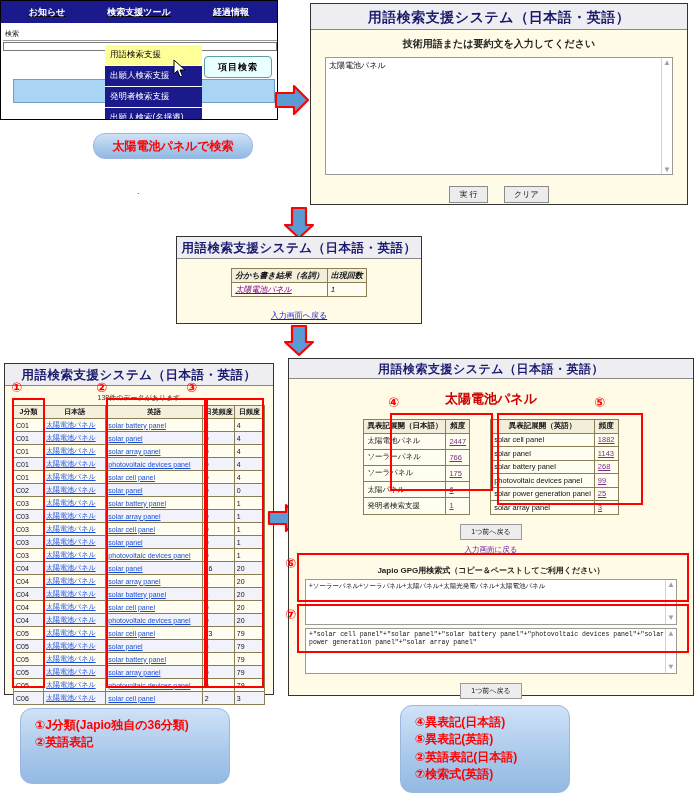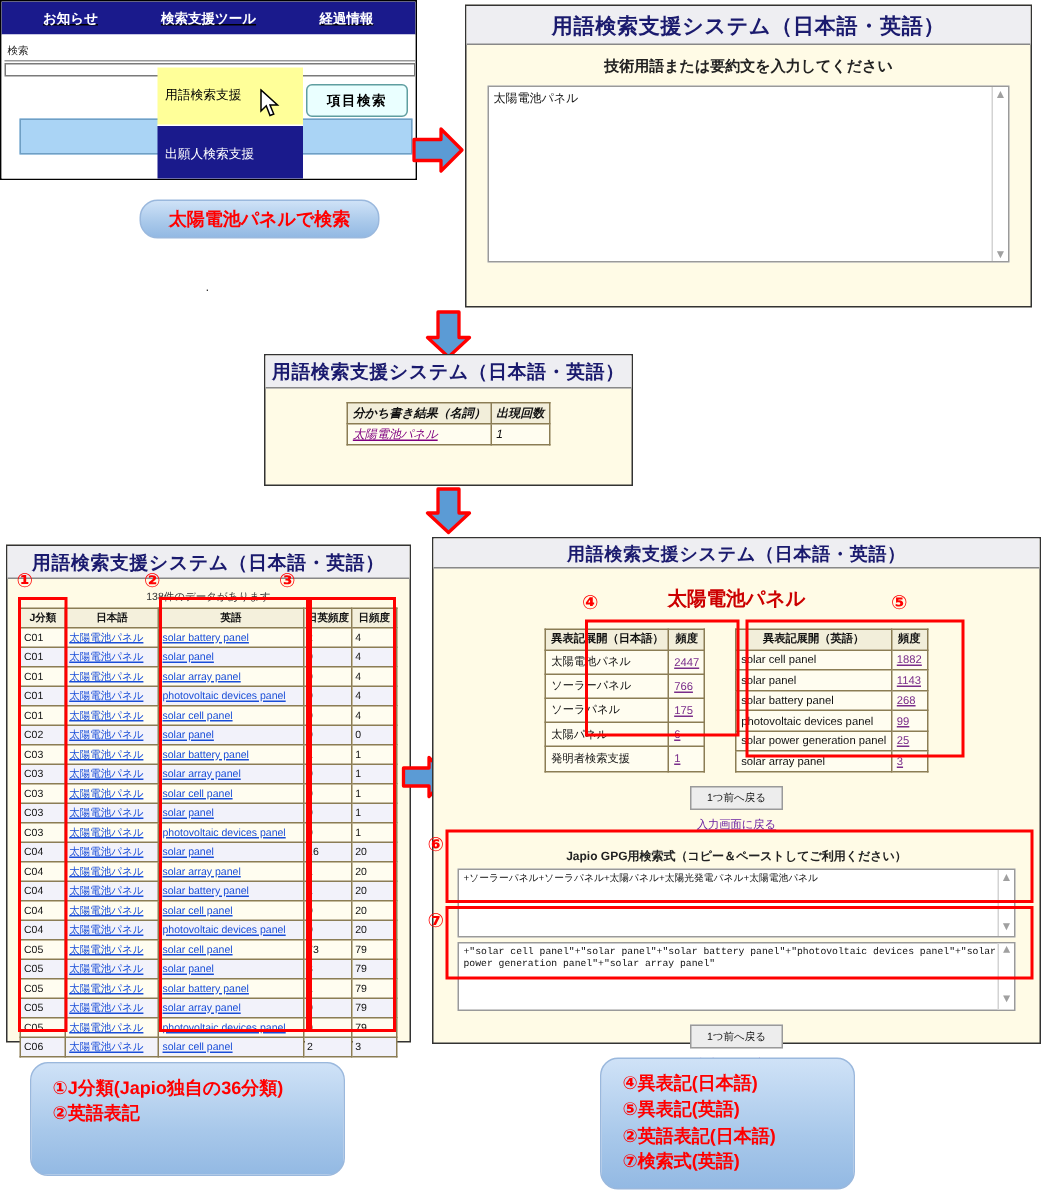--- a/index.html
+++ b/index.html
@@ -48,21 +48,21 @@
   #portal .blue-band b { font-size:10px; color:#000; letter-spacing:1px; }
   #portal .item-btn {
     position:absolute; right:5px; top:33px; width:68px; height:22px;
     background:#eaffff; border:1px solid #5f9ea0; border-radius:4px;
     display:flex; align-items:center; justify-content:center;
     font-size:9px; font-weight:bold; color:#000; letter-spacing:1px;
   }
   
   #portal .dropdown { position:absolute; left:104px; top:22px; width:97px; }
   #portal .dd-item {
-    height:39px; background:#1a1a8c; color:#fff; font-size:8.5px;
+    height:21px; background:#1a1a8c; color:#fff; font-size:8.5px;
     display:flex; align-items:center; padding-left:5px;
     border-bottom:1px solid #fff;
   }
   #portal .dd-item.hl { background:#ffff99; color:#000; }
   #portal .cursor {
     position:absolute; left:170px; top:36px; width:16px; height:20px;
     pointer-events:none;
   }
 
   
@@ -212,20 +212,24 @@
 
 <div class="panel" id="input-win">
   <div class="panel-title">用語検索支援システム（日本語・英語）</div>
   <div class="prompt">技術用語または要約文を入力してください</div>
   <div class="ta">
     <div class="txt">太陽電池パネル</div>
     <div class="vscroll">
         <span>▲</span>
         <span>▼</span>
       </div>
+  </div>
+  <div class="btnrow">
+    <span class="winbtn">実 行</span>
+    <span class="winbtn">クリア</span>
   </div>
 </div>
 
 <svg class="arrow" style="left:279px;top:205px;width:40px;height:36px;" viewBox="0 0 40 36">
   <path d="M13 3 L27 3 L27 20 L34 20 L20 33 L6 20 L13 20 Z" fill="#5b9bd5" stroke="#ff0000" stroke-width="2.2" stroke-linejoin="round"></path>
 </svg>
 
 <div class="panel" id="wakachi">
   <div class="panel-title">用語検索支援システム（日本語・英語）</div>
   <div class="tblwrap">
@@ -236,20 +240,23 @@
         <th>出現回数</th>
       </tr>
       <tr>
         <td>
           <a class="lnk" href="#">太陽電池パネル</a>
         </td>
         <td>1</td>
       </tr>
     </tbody>
       </table>
+  </div>
+  <div class="back">
+    <a href="#">入力画面へ戻る</a>
   </div>
 </div>
 
 <svg class="arrow" style="left:279px;top:324px;width:40px;height:34px;" viewBox="0 0 40 34">
   <path d="M13 2 L27 2 L27 18 L34 18 L20 31 L6 18 L13 18 Z" fill="#5b9bd5" stroke="#ff0000" stroke-width="2.2" stroke-linejoin="round"></path>
 </svg>
 
 <div class="panel" id="list-win">
   <div class="panel-title">用語検索支援システム（日本語・英語）</div>
   <div class="count">138件のデータがあります</div>

